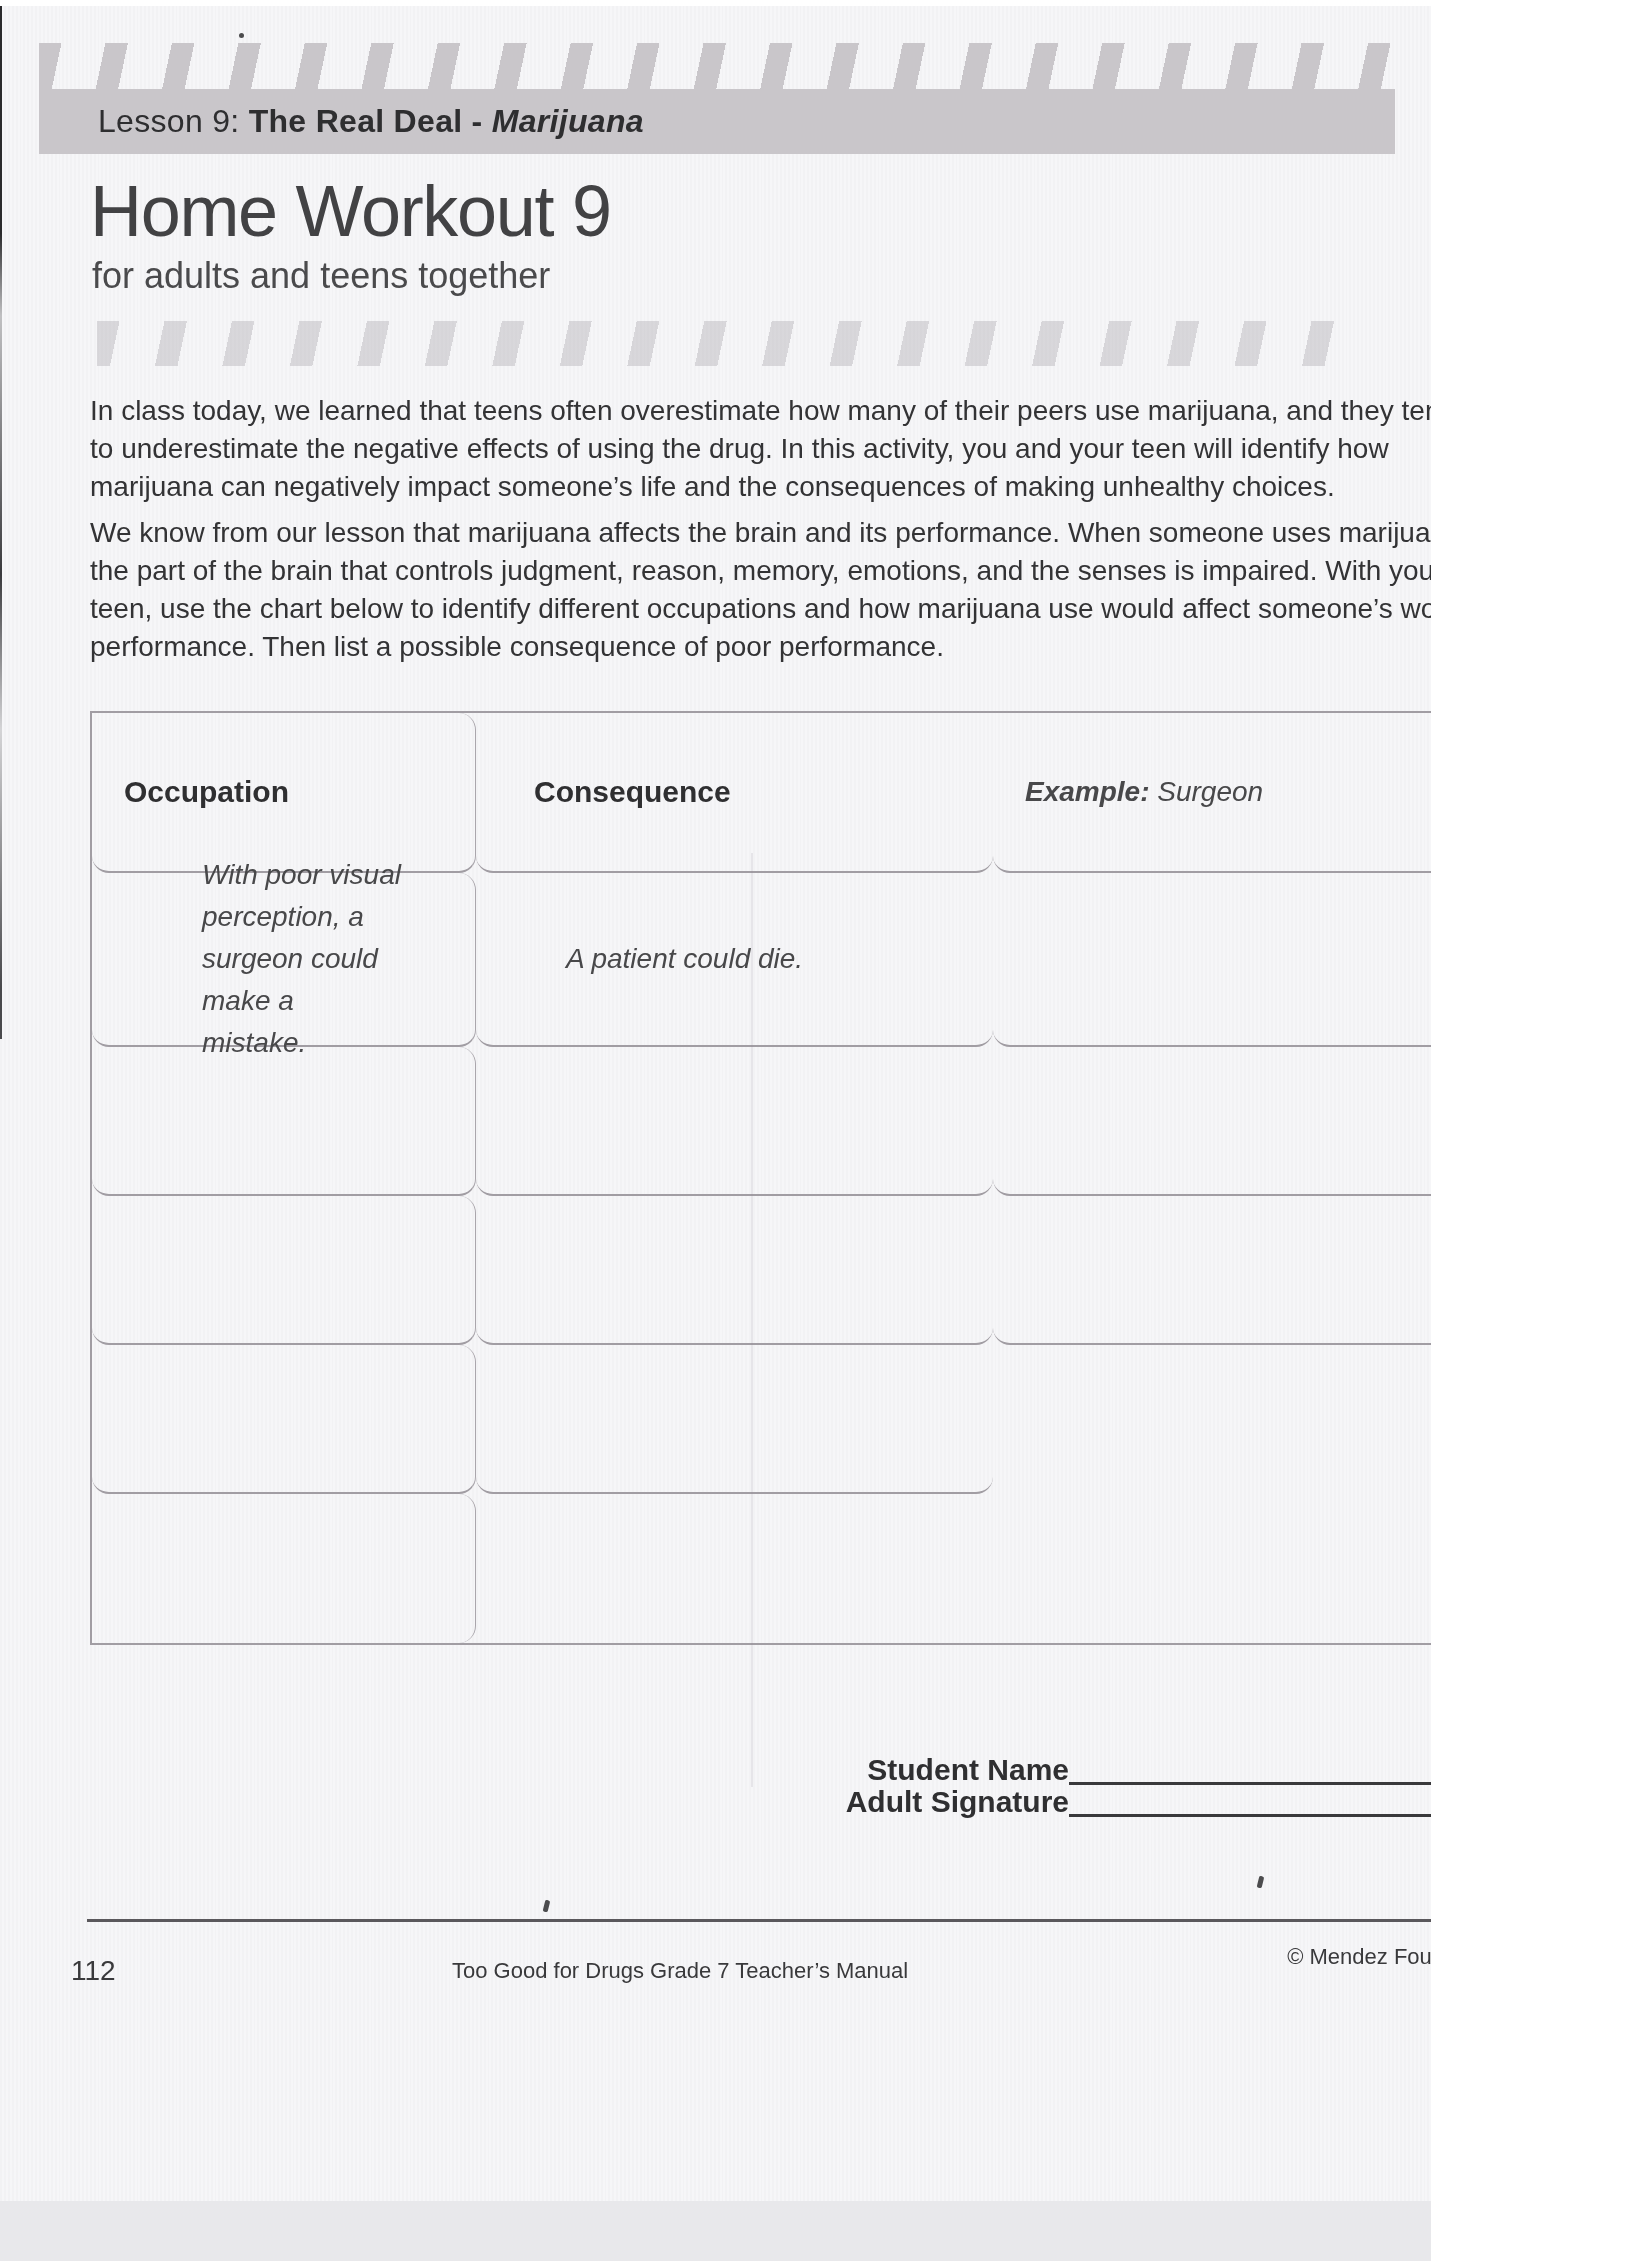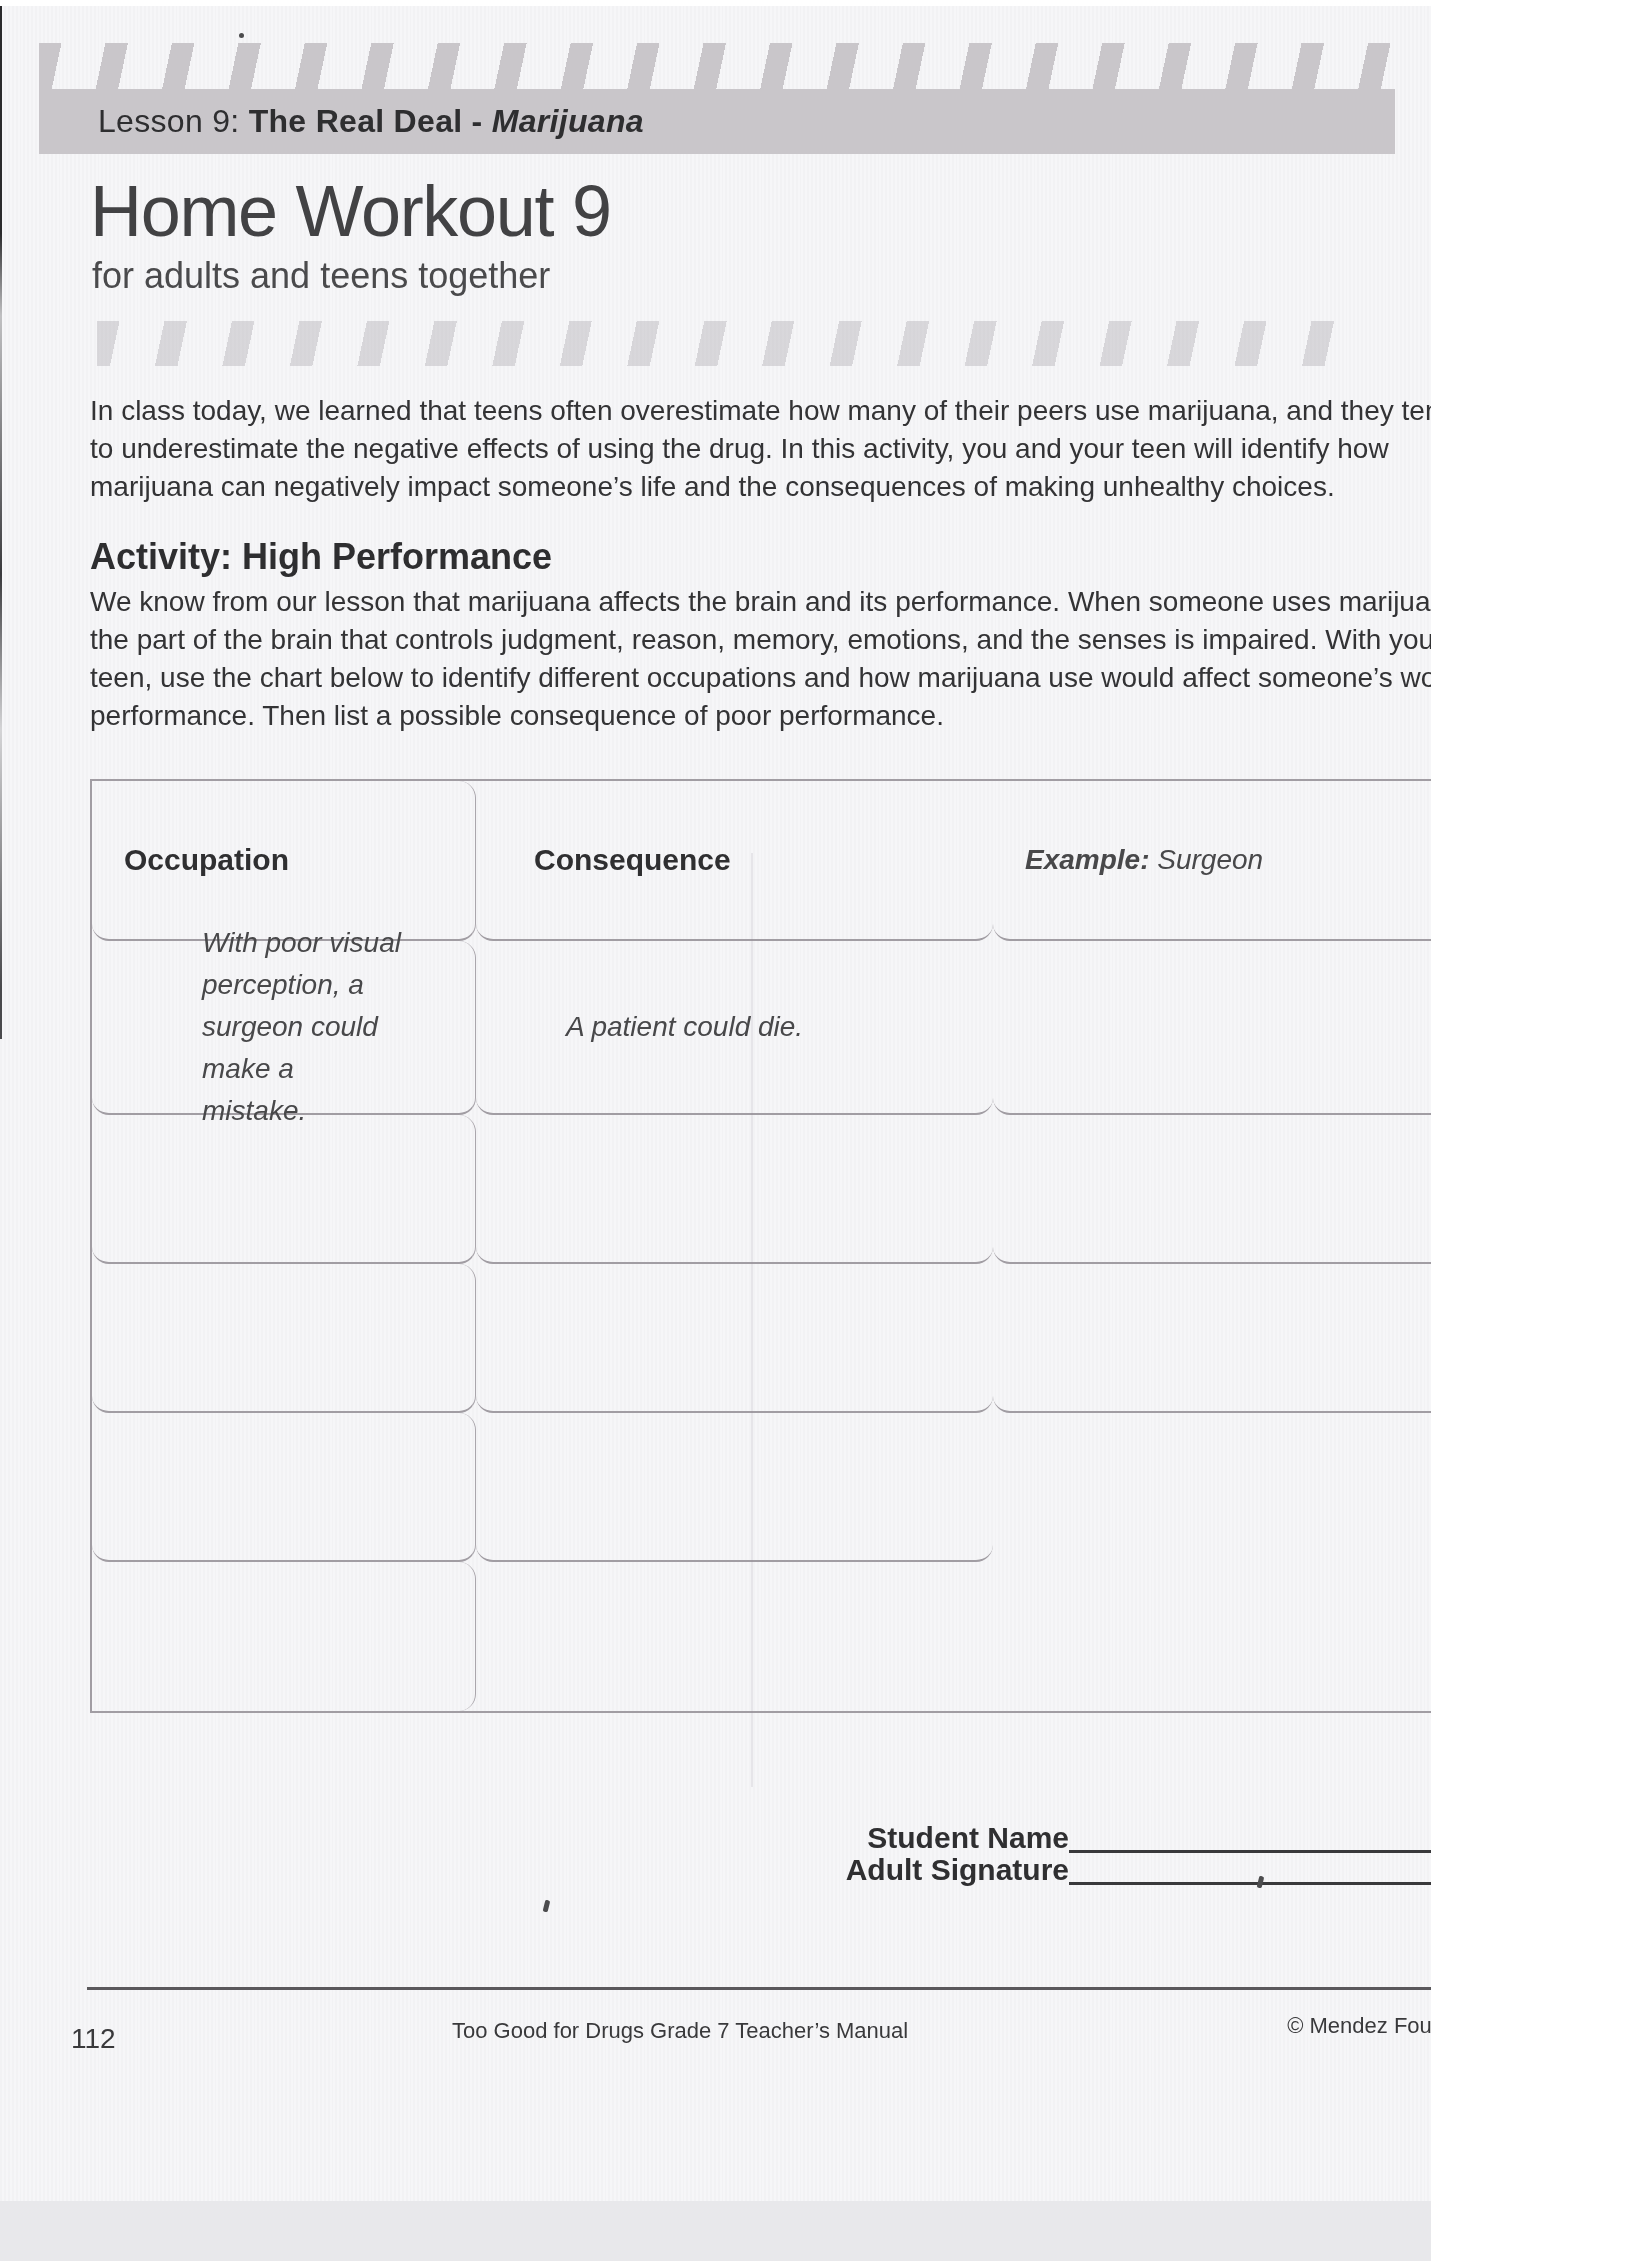--- a/index.html
+++ b/index.html
@@ -120,21 +120,21 @@
   
   .footer-rule{
     margin:102px 0 0 87px;width:1404px;
     border-top:3.2px solid #5a585c;
   }
   .footer-row{
     position:relative;
     margin:17px 0 0 71px;width:1433px;height:32px;
   }
   .page-number{position:absolute;left:0;top:16px;font-size:28px;color:#39393b;}
-  .manual-title{position:absolute;left:381px;top:11px;font-size:22px;color:#39393b;}
+  .manual-title{position:absolute;left:381px;top:19px;font-size:22px;color:#39393b;}
   .copyright{position:absolute;right:0;top:5.2px;font-size:22px;color:#39393b;}
   
   .artifact{position:absolute;background:#4c4c4e;}
   .artifact.tick{width:4.5px;height:11.6px;transform:rotate(14deg);border-radius:1.9px;}
   .artifact.dot{width:5.2px;height:5.2px;border-radius:50%;}
 </style>
 </head>
 <body>
 
 <div class="page">
@@ -148,21 +148,20 @@
     </div>
   </div>
 
   <div class="title">Home Workout 9</div>
   <div class="subtitle">for adults and teens together</div>
 
   <div class="stripes-light"></div>
 
   <p class="para intro">In class today, we learned that teens often overestimate how many of their peers use marijuana, and they tend to underestimate the negative effects of using the drug.  In this activity, you and your teen will identify how marijuana can negatively impact someone’s life and the consequences of making unhealthy choices.</p>
 
-  <div class="activity-heading">Activity: High Performance</div>
   <p class="para activity-body">We know from our lesson that marijuana affects the brain and its performance.  When someone uses marijuana, the part of the brain that controls judgment, reason, memory, emotions, and the senses is impaired.  With your teen, use the chart below to identify different occupations and how marijuana use would affect someone’s work performance.  Then list a possible consequence of poor performance.</p>
 
   <div class="worksheet-table">
     <div class="cell header-cell hc-1">
         <span>Occupation</span>
       </div>
     <div class="cell header-cell hc-3 last-col">
         <span>Consequence</span>
       </div>
 

